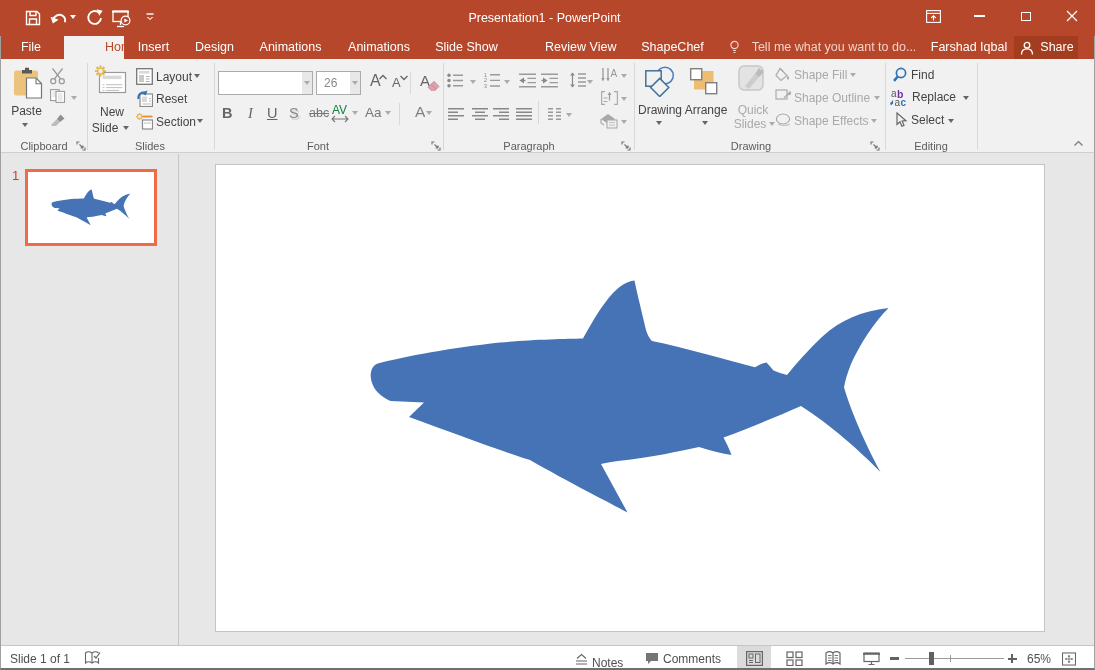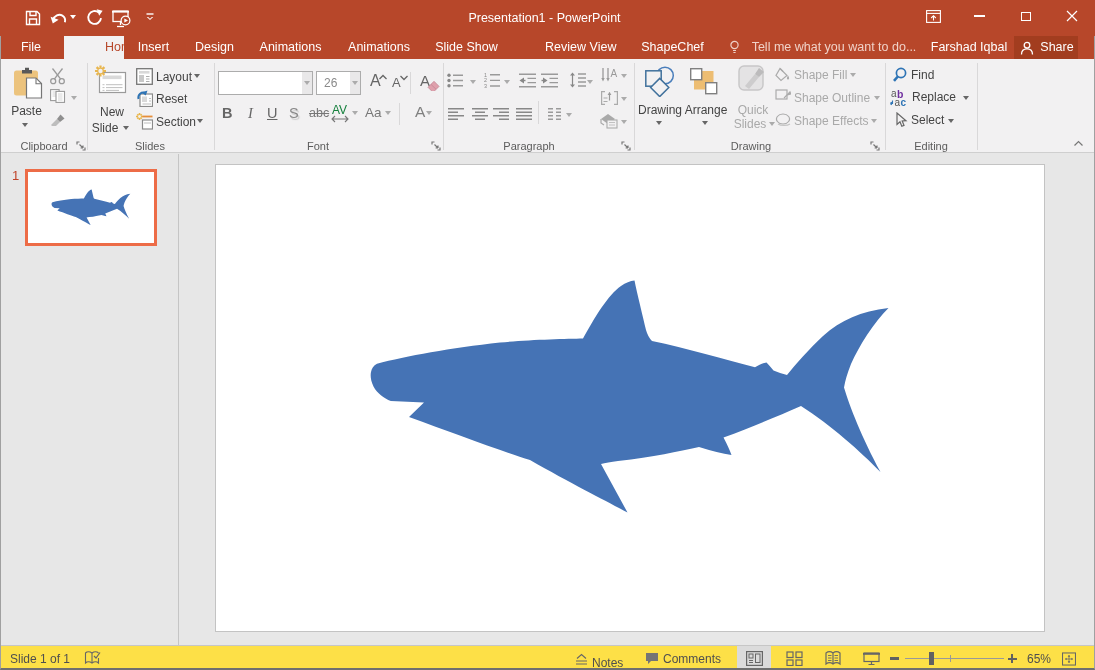--- a/index.html
+++ b/index.html
@@ -21,21 +21,21 @@
 .gray { color:#A9A9A9; }
 .dd { position:absolute; width:0; height:0; border-left:3.5px solid transparent; border-right:3.5px solid transparent; border-top:4px solid #666; }
 .dd.gray2 { border-top-color:#ABABAB; }
 
 #content { position:absolute; left:0; top:154px; width:1095px; height:491px; background:#E7E7E7; }
 #lsep { position:absolute; left:178px; top:154px; width:1px; height:491px; background:#C5C5C5; }
 #slide { position:absolute; left:215px; top:164px; width:830px; height:468px; background:#fff; border:1px solid #C3C3C3; }
 #thumbwrap { position:absolute; left:25px; top:169px; width:132px; height:77px; background:#fff; border:3px solid #ED6C47; }
 #thumbnum { position:absolute; left:12px; top:168px; color:#C0442A; font-size:13px; }
 
-#statusbar { position:absolute; left:0; top:645px; width:1095px; height:25px; background:#fde047; border-top:1px solid #C6C6C6; font-size:12px; color:#4F4F4F; }
+#statusbar { position:absolute; left:0; top:645px; width:1095px; height:25px; background:#ffffff; border-top:1px solid #C6C6C6; font-size:12px; color:#4F4F4F; }
 #outerborder { position:absolute; left:0; top:36px; width:1095px; height:634px; border-left:1px solid #A0A0A0; border-right:1px solid #A0A0A0; border-bottom:2px solid #6F6F6F; pointer-events:none; }
 </style>
 </head>
 <body>
 <div id="titlebar">
 
   <svg class="abs" style="left:25px;top:10px" width="16" height="16" viewBox="0 0 16 16">
     <path d="M1.5 1.5 h10.5 l2.5 2.5 v10.5 h-13 z" fill="none" stroke="#fff" stroke-width="1.4"></path>
     <path d="M4.5 14 v-5 h7 v5" fill="none" stroke="#fff" stroke-width="1.4"></path>
     <path d="M5 2 v3.5 h6 V2" fill="none" stroke="#fff" stroke-width="1.4"></path>

